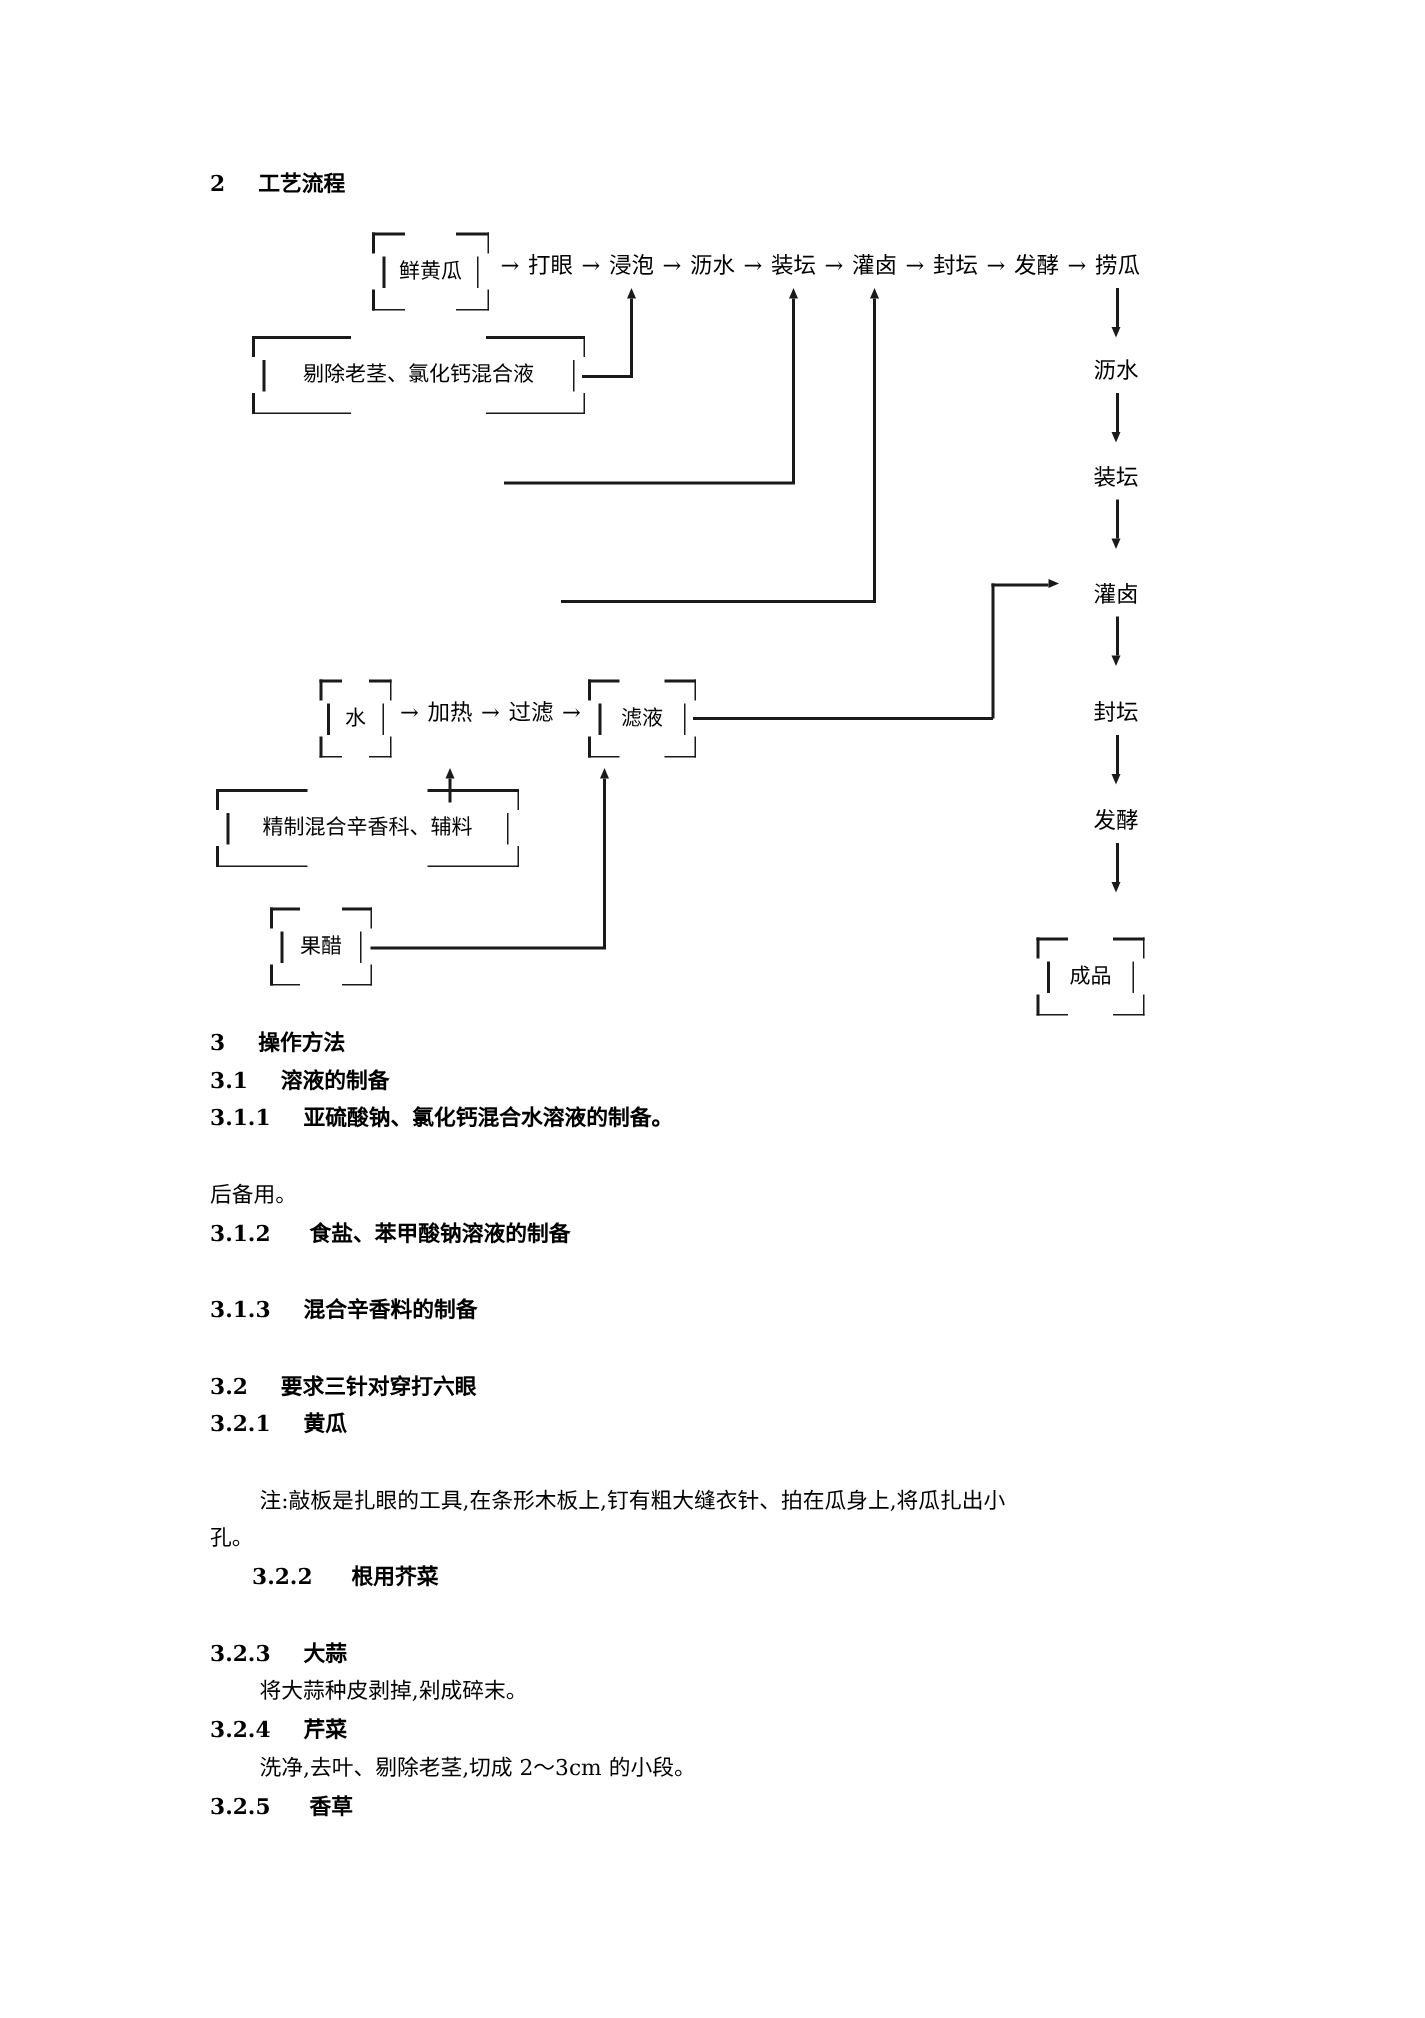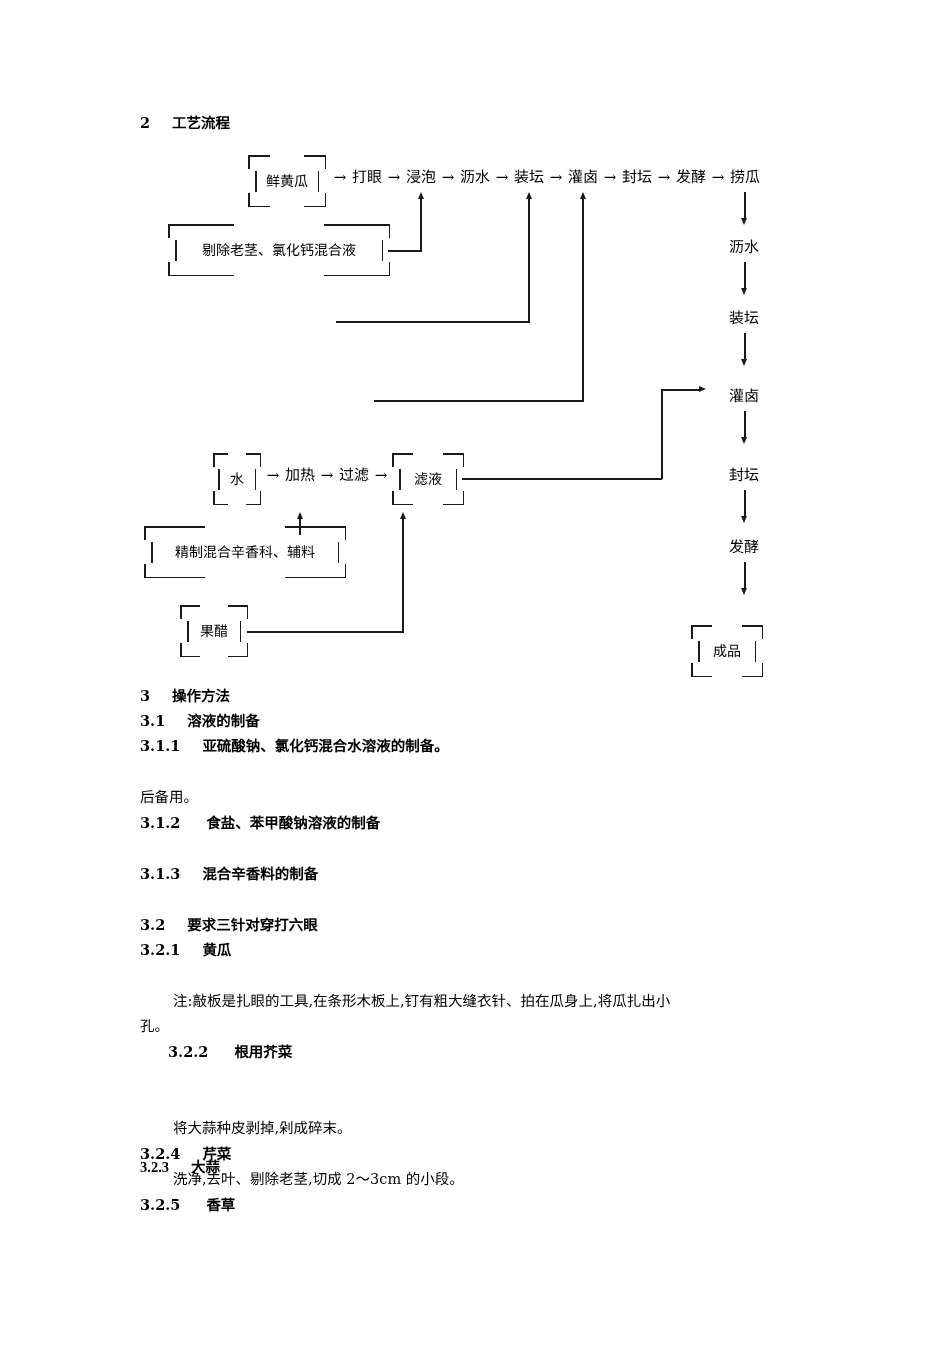--- a/index.html
+++ b/index.html
@@ -263,21 +263,21 @@
   <div class="h-sec" style="left:140px;top:867px;"><span>3.1.3</span><span style="display:inline-block;width:22px;"></span><span>混合辛香料的制备</span></div>
 
   <div class="h-sec" style="left:140px;top:918px;"><span>3.2</span><span style="display:inline-block;width:22px;"></span><span>要求三针对穿打六眼</span></div>
 
   <div class="h-sec" style="left:140px;top:943px;"><span>3.2.1</span><span style="display:inline-block;width:22px;"></span><span>黄瓜</span></div>
   <div class="para" style="left:173px;top:994px;">注:敲板是扎眼的工具,在条形木板上,钉有粗大缝衣针、拍在瓜身上,将瓜扎出小</div>
   <div class="para" style="left:140px;top:1019px;">孔。</div>
 
   <div class="h-sec" style="left:140px;top:1045px;margin-left:28px;"><span>3.2.2</span><span style="display:inline-block;width:26px;"></span><span>根用芥菜</span></div>
 
-  <div class="h-sec" style="left:140px;top:1160px;font-family:Liberation Serif, serif;"><span>3.2.3</span><span style="display:inline-block;width:22px;"></span><span>大蒜</span></div>
+  <div class="h-sec" style="left:140px;top:1096px;"><span>3.2.3</span><span style="display:inline-block;width:22px;"></span><span>大蒜</span></div>
   <div class="para" style="left:173px;top:1121px;">将大蒜种皮剥掉,剁成碎末。</div>
 
   <div class="h-sec" style="left:140px;top:1147px;"><span>3.2.4</span><span style="display:inline-block;width:22px;"></span><span>芹菜</span></div>
   <div class="para" style="left:173px;top:1172px;">洗净,去叶、剔除老茎,切成 2～3cm 的小段。</div>
 
   <div class="h-sec" style="left:140px;top:1198px;"><span>3.2.5</span><span style="display:inline-block;width:26px;"></span><span>香草</span></div>
 
 </div>
 
 </body></html>

